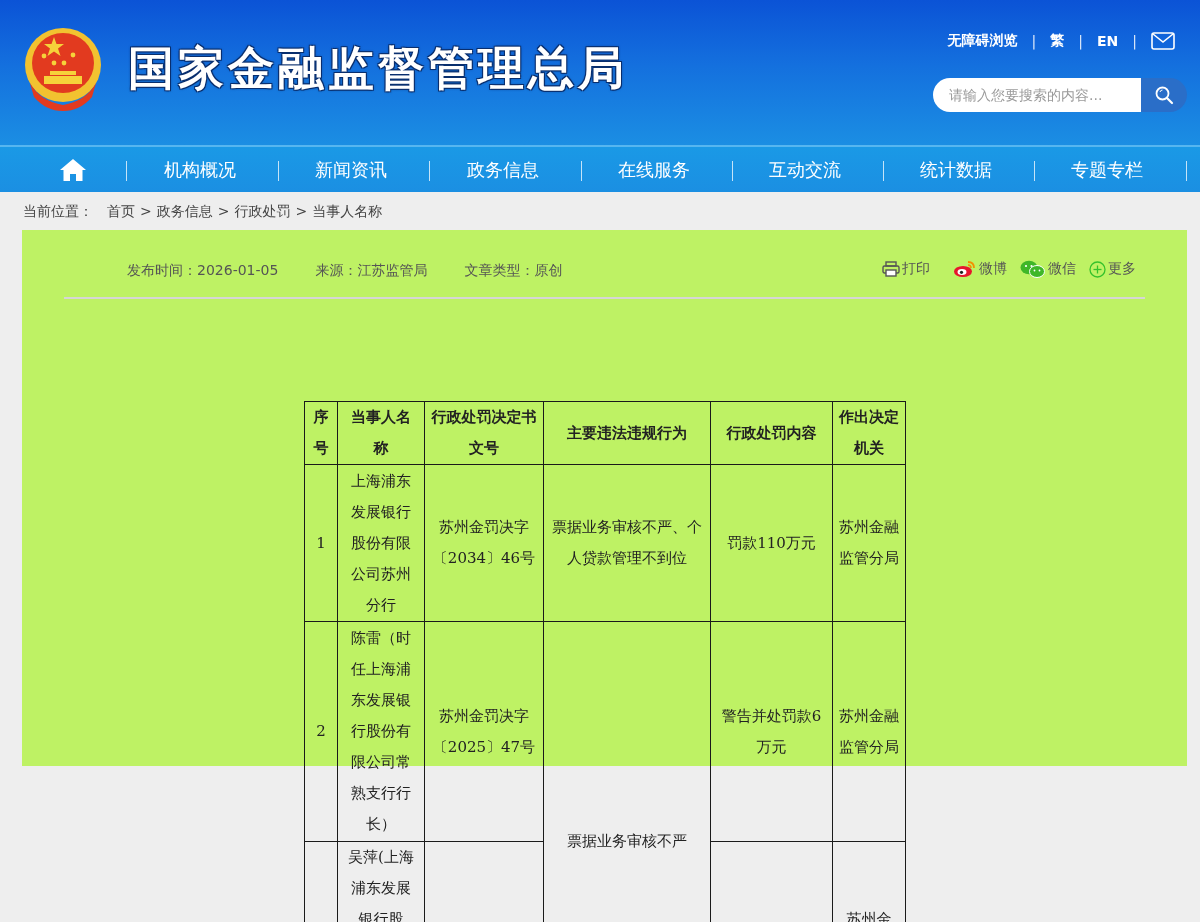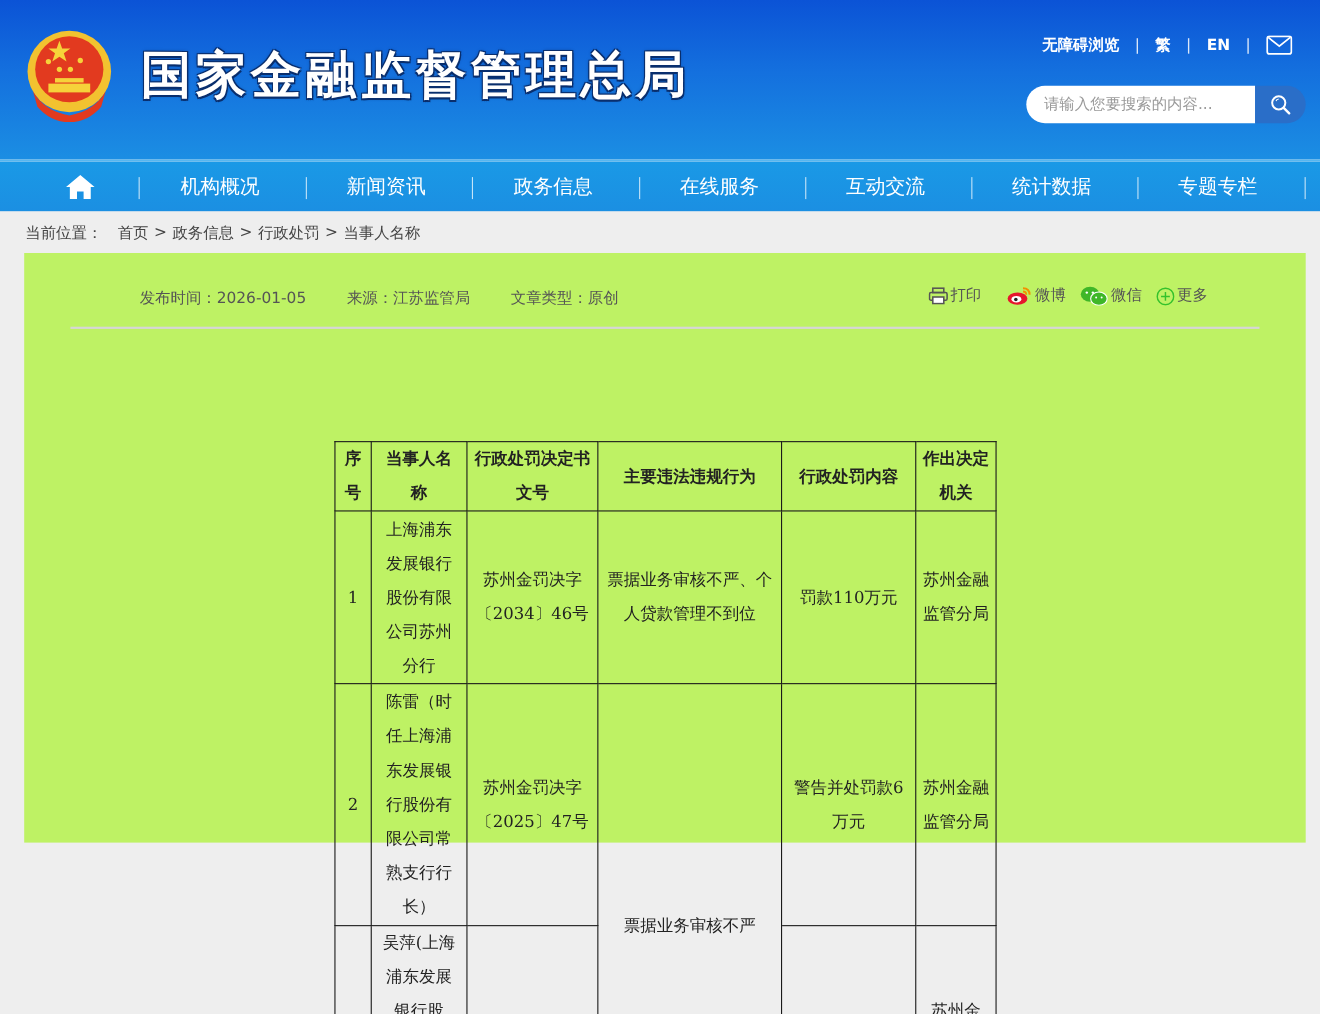--- a/index.html
+++ b/index.html
@@ -70,21 +70,21 @@
   .breadcrumb .gt { margin: 0 5px; }
   
   .panel {
     position: absolute; left: 22px; top: 230px; width: 1165px; height: 536px; background: #bef264;
   }
   .meta {
     position: absolute; left: 105px; top: 32px; font-size: 14px; color: #555; display: flex;
   }
   .meta span.item { margin-right: 37px; }
   .share {
-    position: absolute; left: 822px; top: 30px; display: flex; align-items: center; font-size: 14px; color: #555;
+    position: absolute; left: 860px; top: 30px; display: flex; align-items: center; font-size: 14px; color: #555;
   }
   .share .s { display: flex; align-items: center; margin-right: 13px; cursor: pointer; }
   .share .s svg { margin-right: 2px; }
   .meta-rule { position: absolute; left: 42px; top: 67px; width: 1081px; height: 2px; background: #d6d6d6; }
   .article-title {
     position: absolute; left: 0; top: 96px; width: 1165px; text-align: center;
     font-size: 25px; font-weight: bold; color: #222; letter-spacing: 1px;
   }
   
   table.pen {

